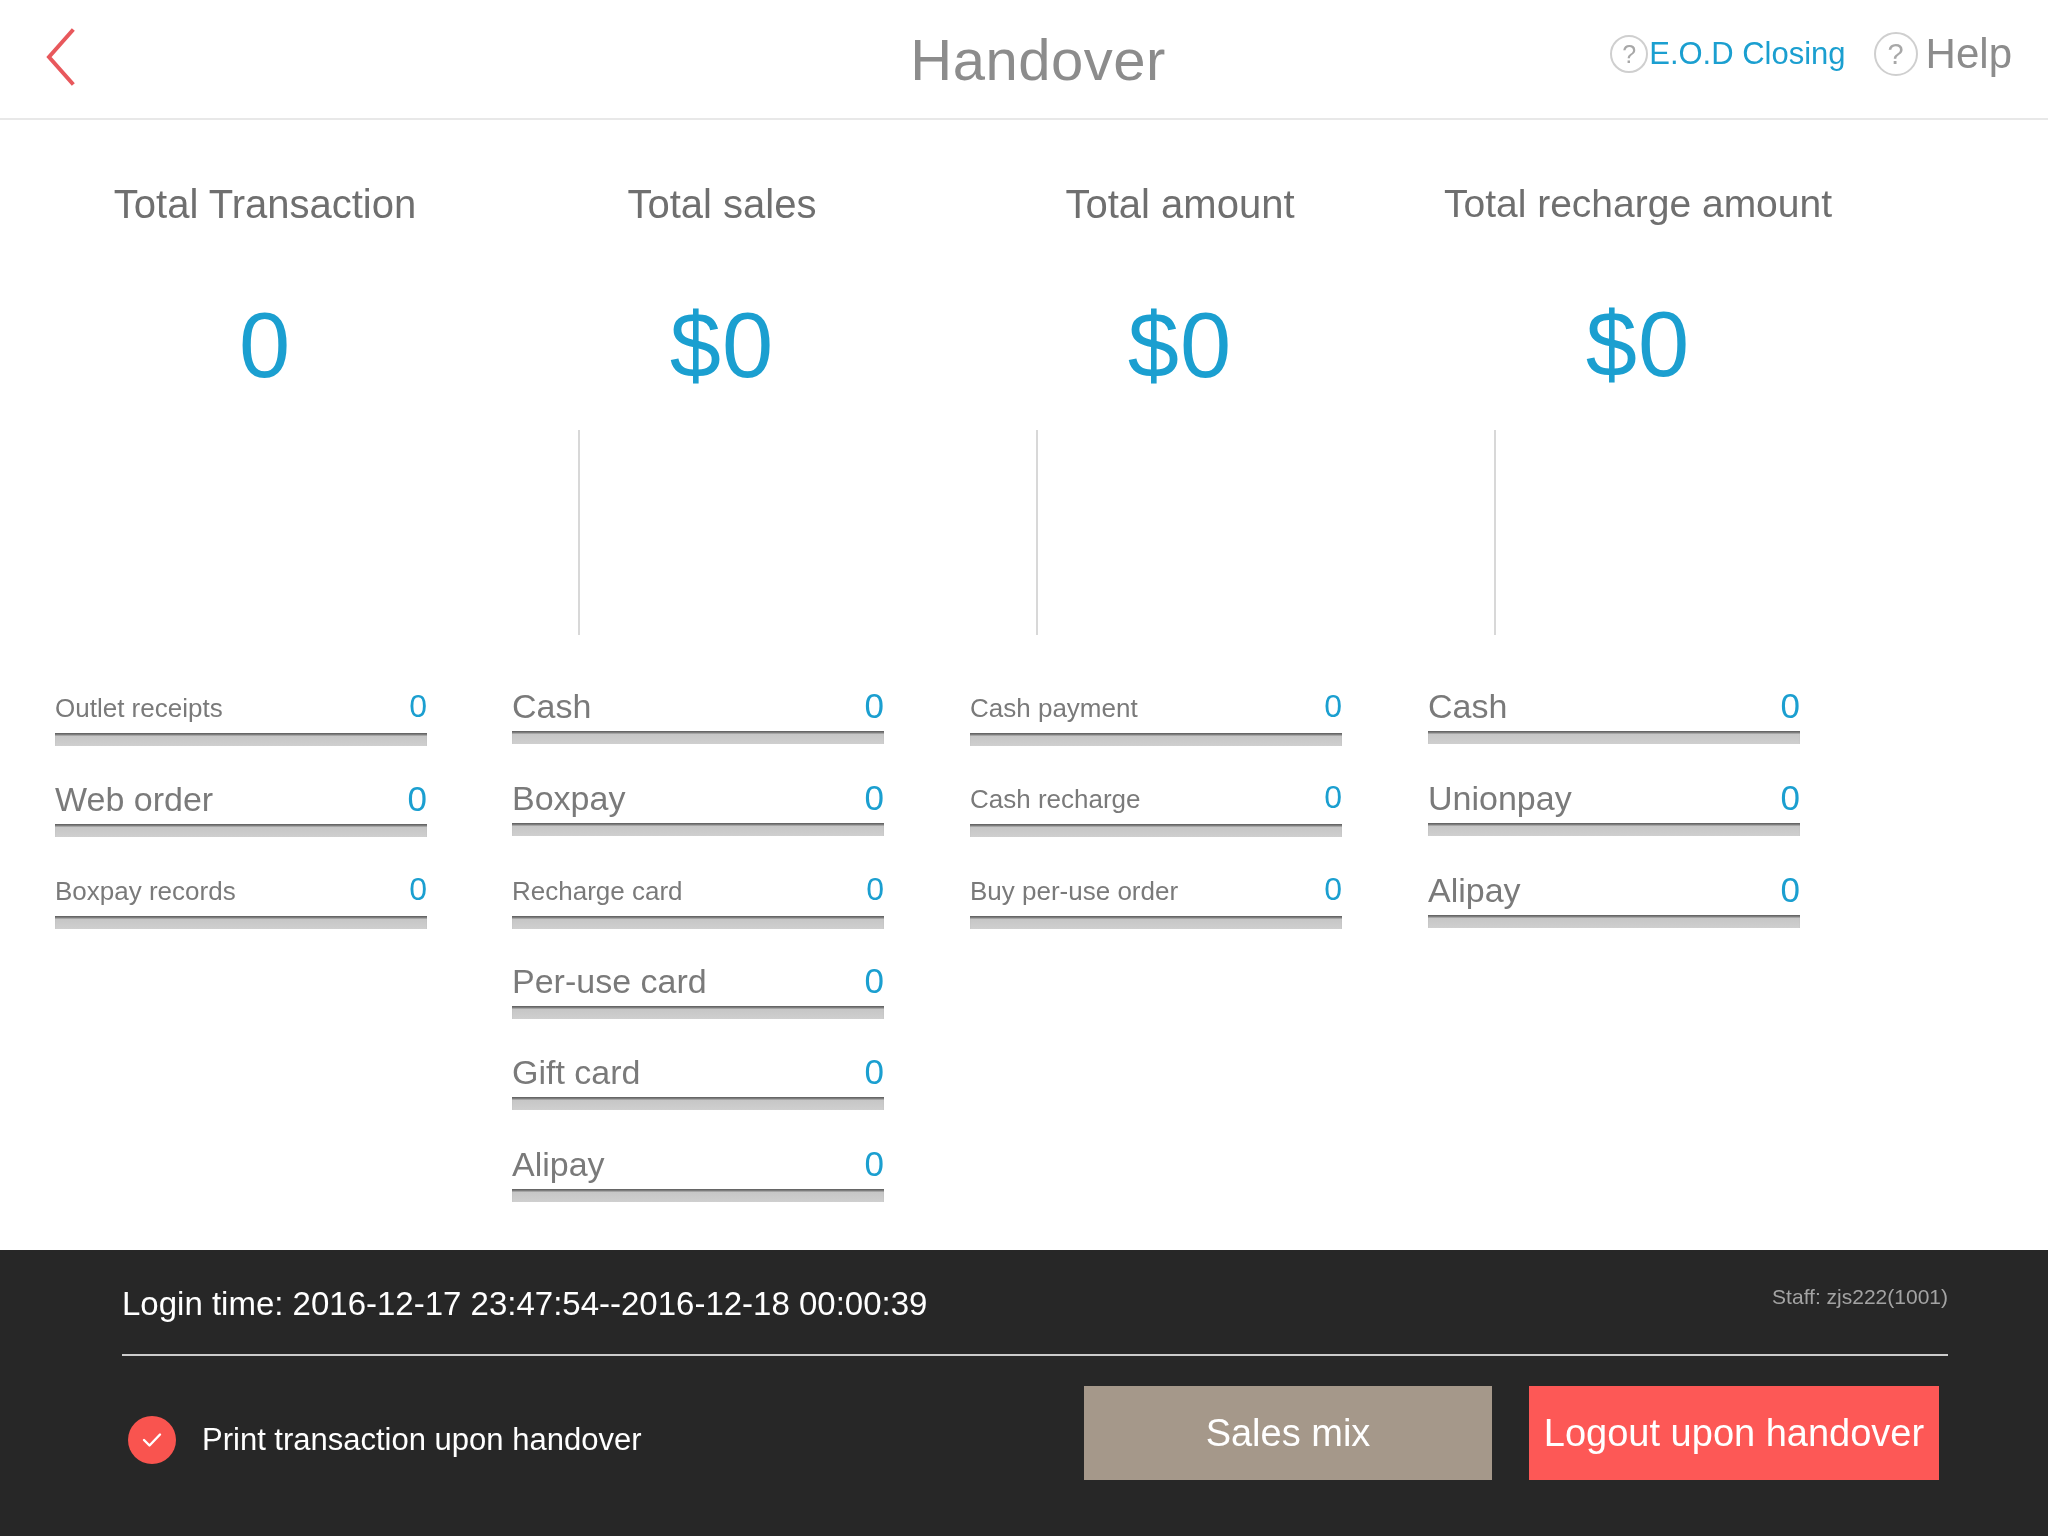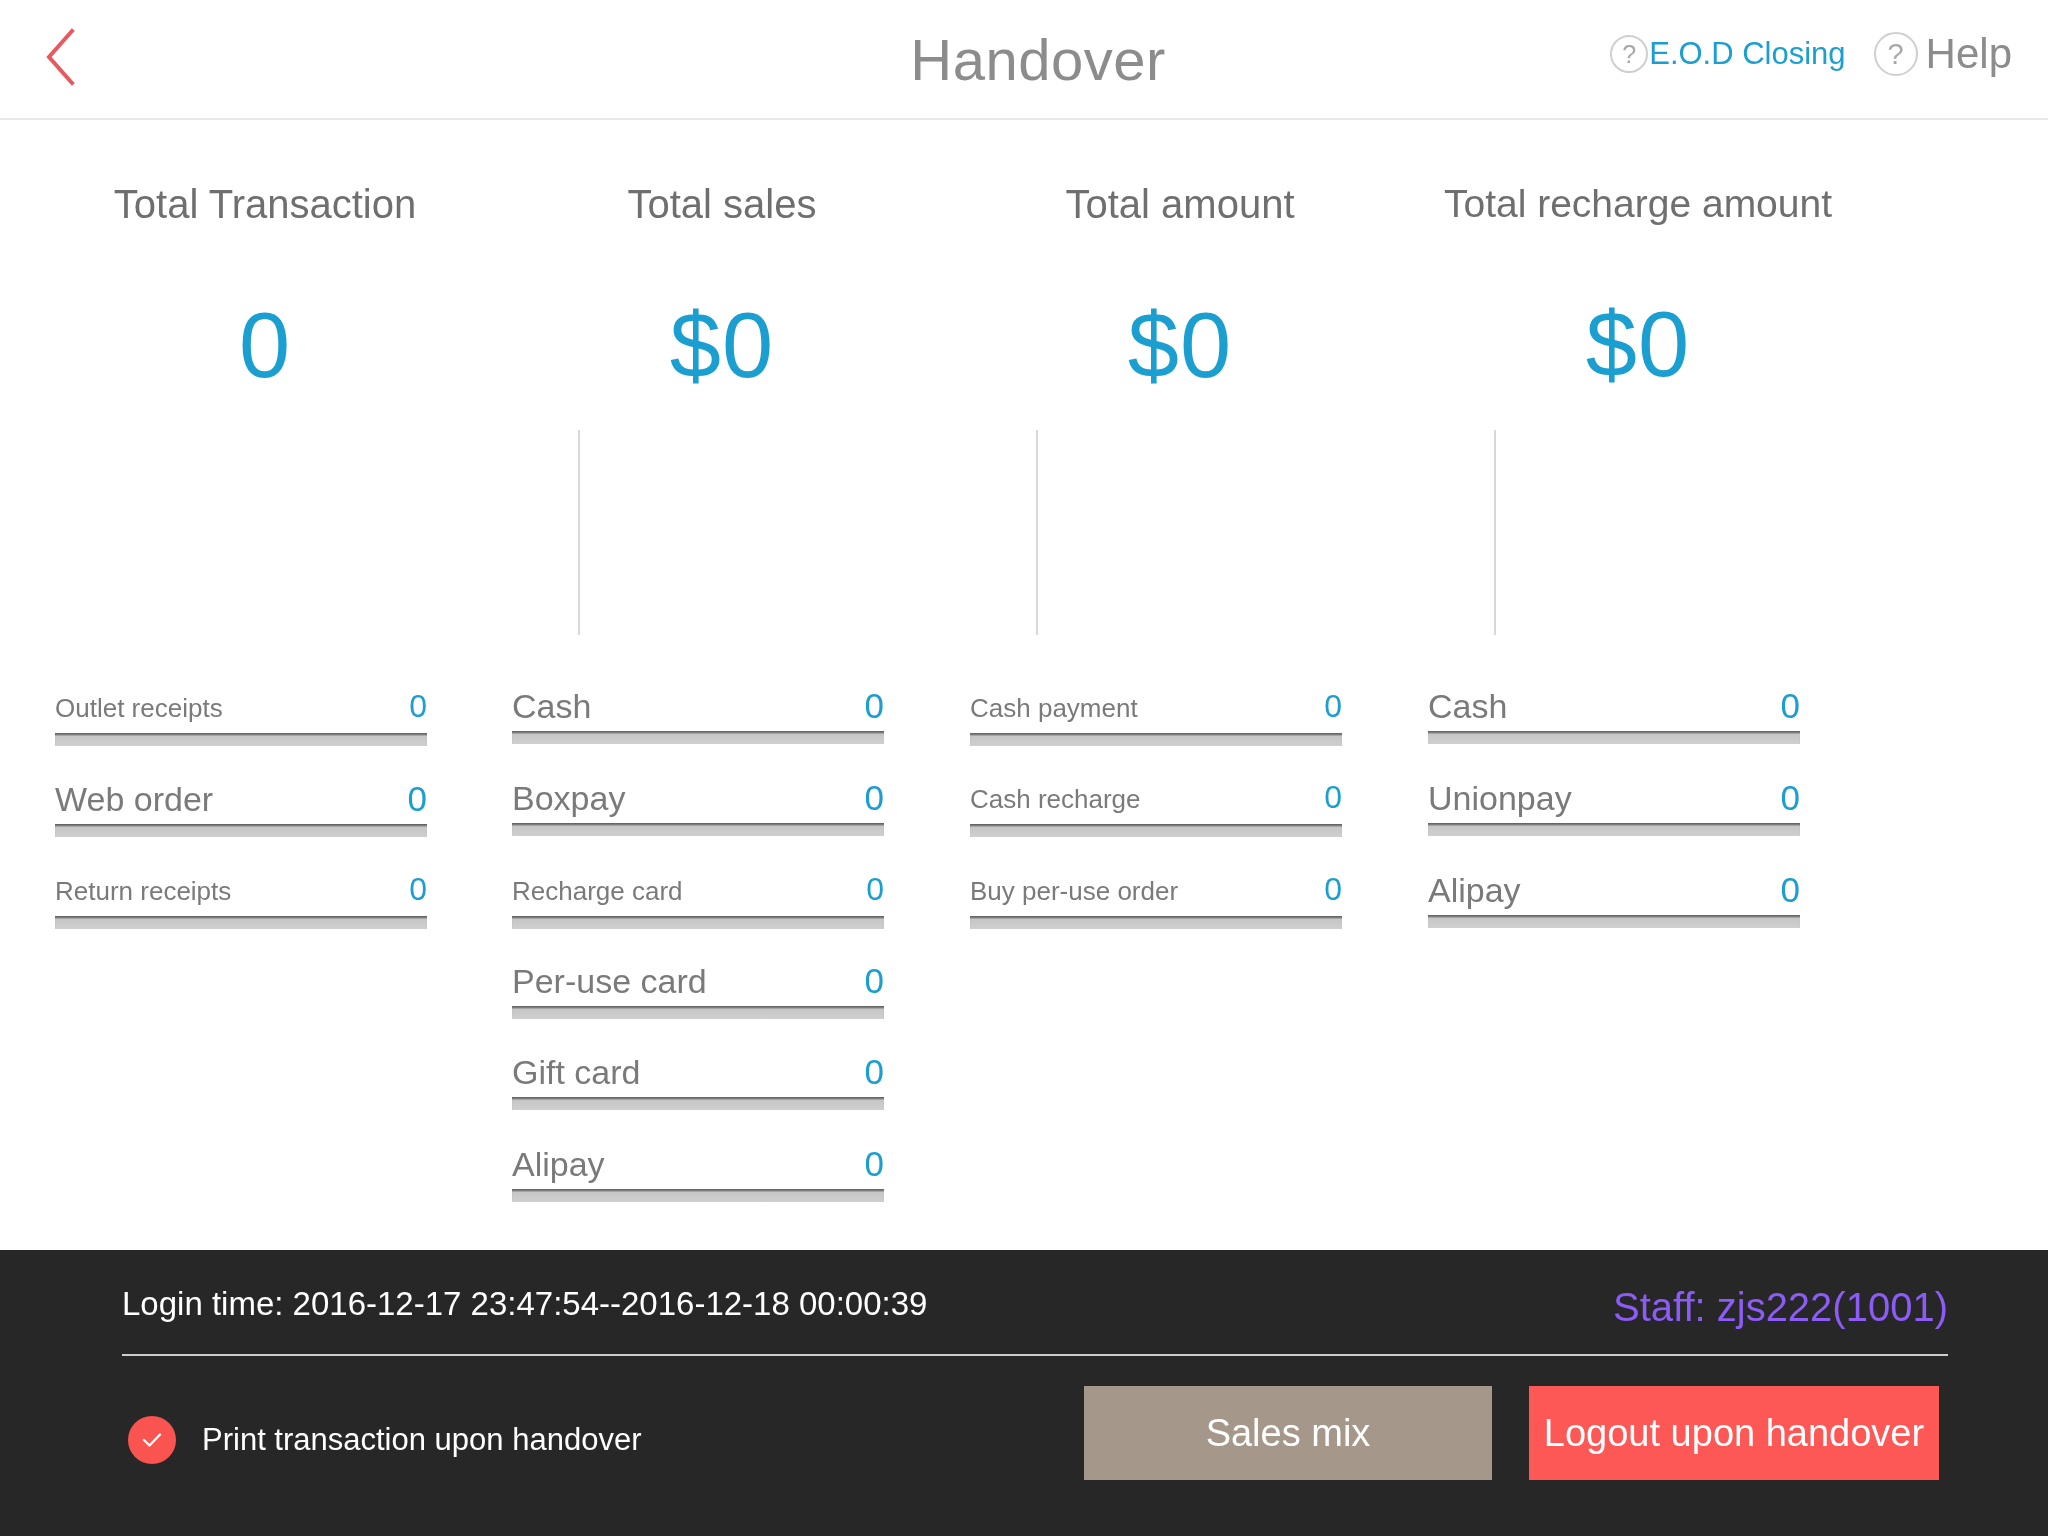--- a/index.html
+++ b/index.html
@@ -179,22 +179,22 @@
     left: 122px;
     top: 35px;
     color: #ffffff;
     font-size: 33px;
     white-space: nowrap;
   }
   .staff {
     position: absolute;
     right: 100px;
     top: 35px;
-    color: #8b5cf6;
-    font-size: 40px;
+    color: #a3a3a3;
+    font-size: 21px;
     white-space: nowrap;
   }
   .footer-rule {
     position: absolute;
     left: 122px;
     right: 100px;
     top: 104px;
     height: 2px;
     background: #cccccc;
   }
@@ -297,21 +297,21 @@
       </div>
       <div class="row sz-lg" style="top:91px">
         <div class="row-head">
           <span class="row-label">Web order</span>
           <span class="row-value">0</span>
         </div>
         <div class="row-bar"></div>
       </div>
       <div class="row sz-sm" style="top:183px">
         <div class="row-head">
-          <span class="row-label">Return receipts</span>
+          <span class="row-label">Boxpay records</span>
           <span class="row-value">0</span>
         </div>
         <div class="row-bar"></div>
       </div>
     </div>
   </div>
 
   <div class="col col-2">
     <div class="col-title">Total sales</div>
     <div class="col-total">$0</div>

